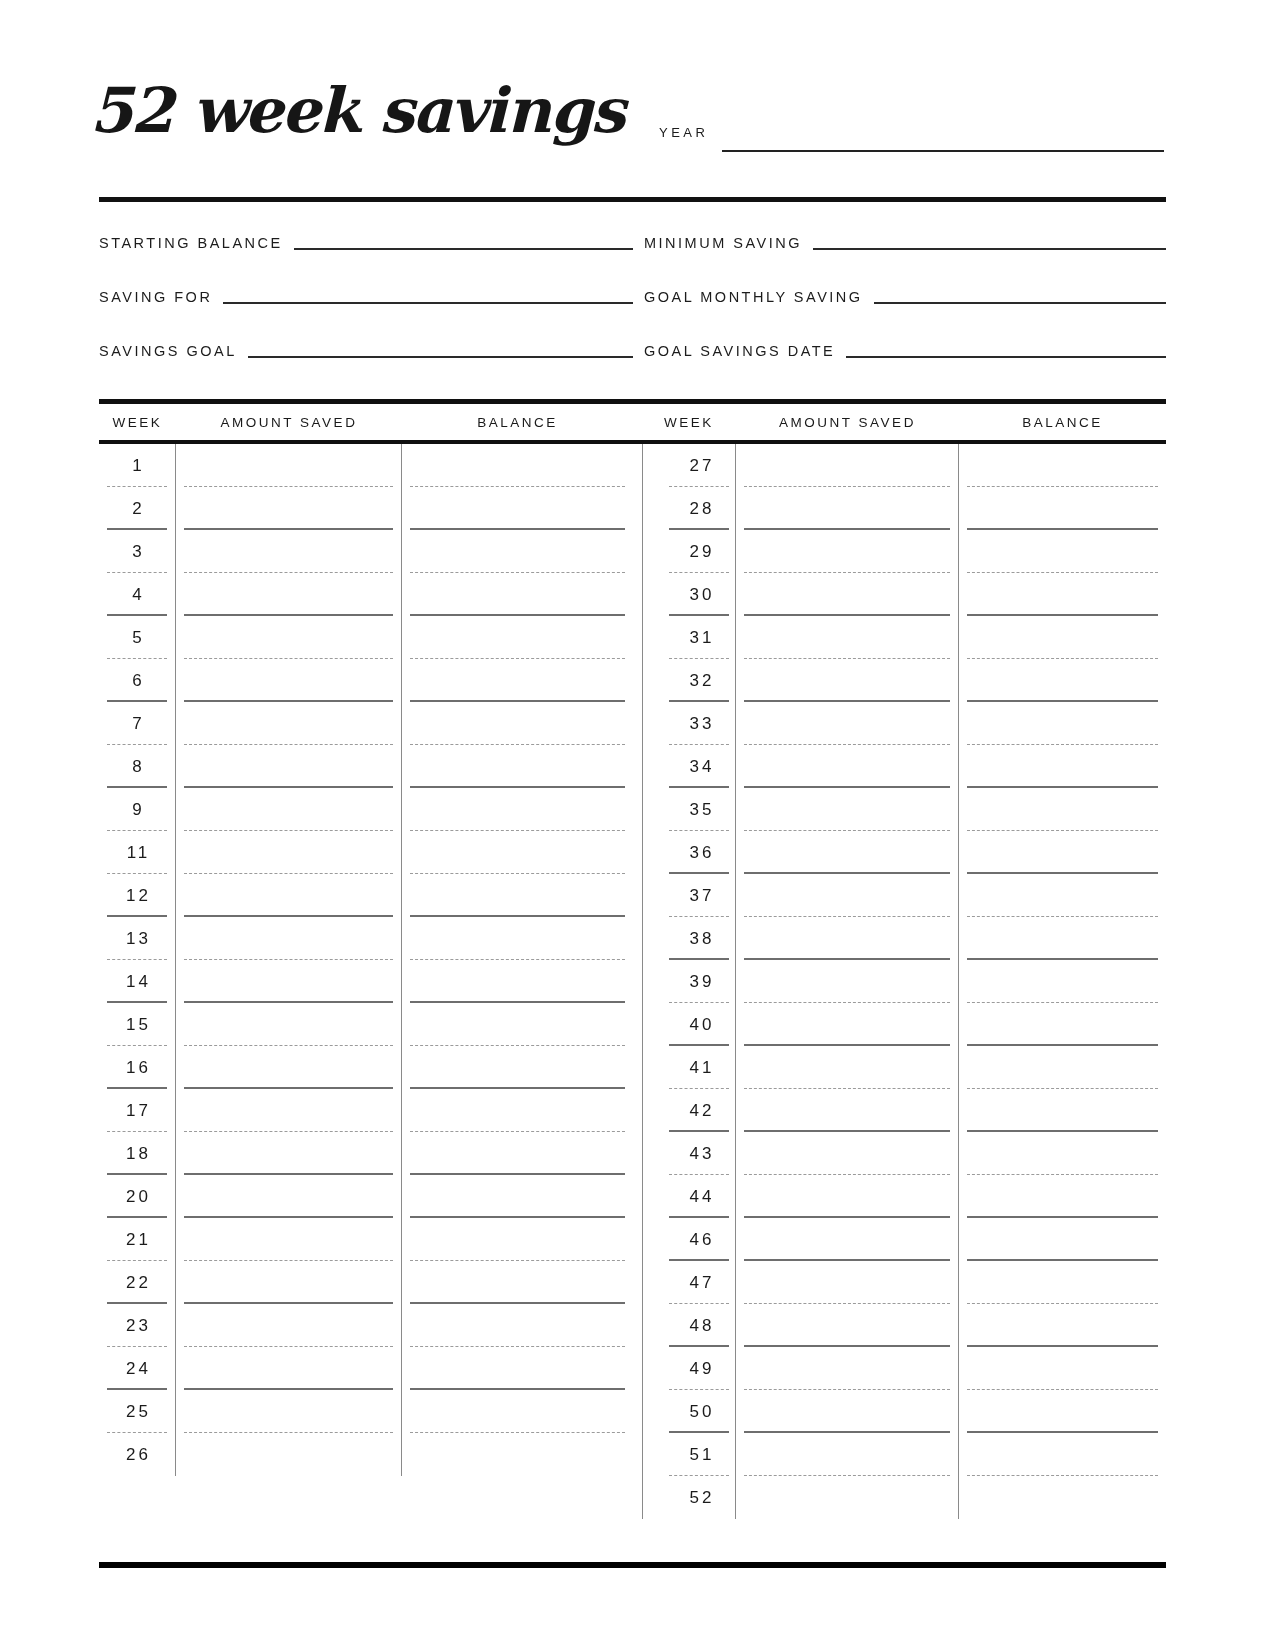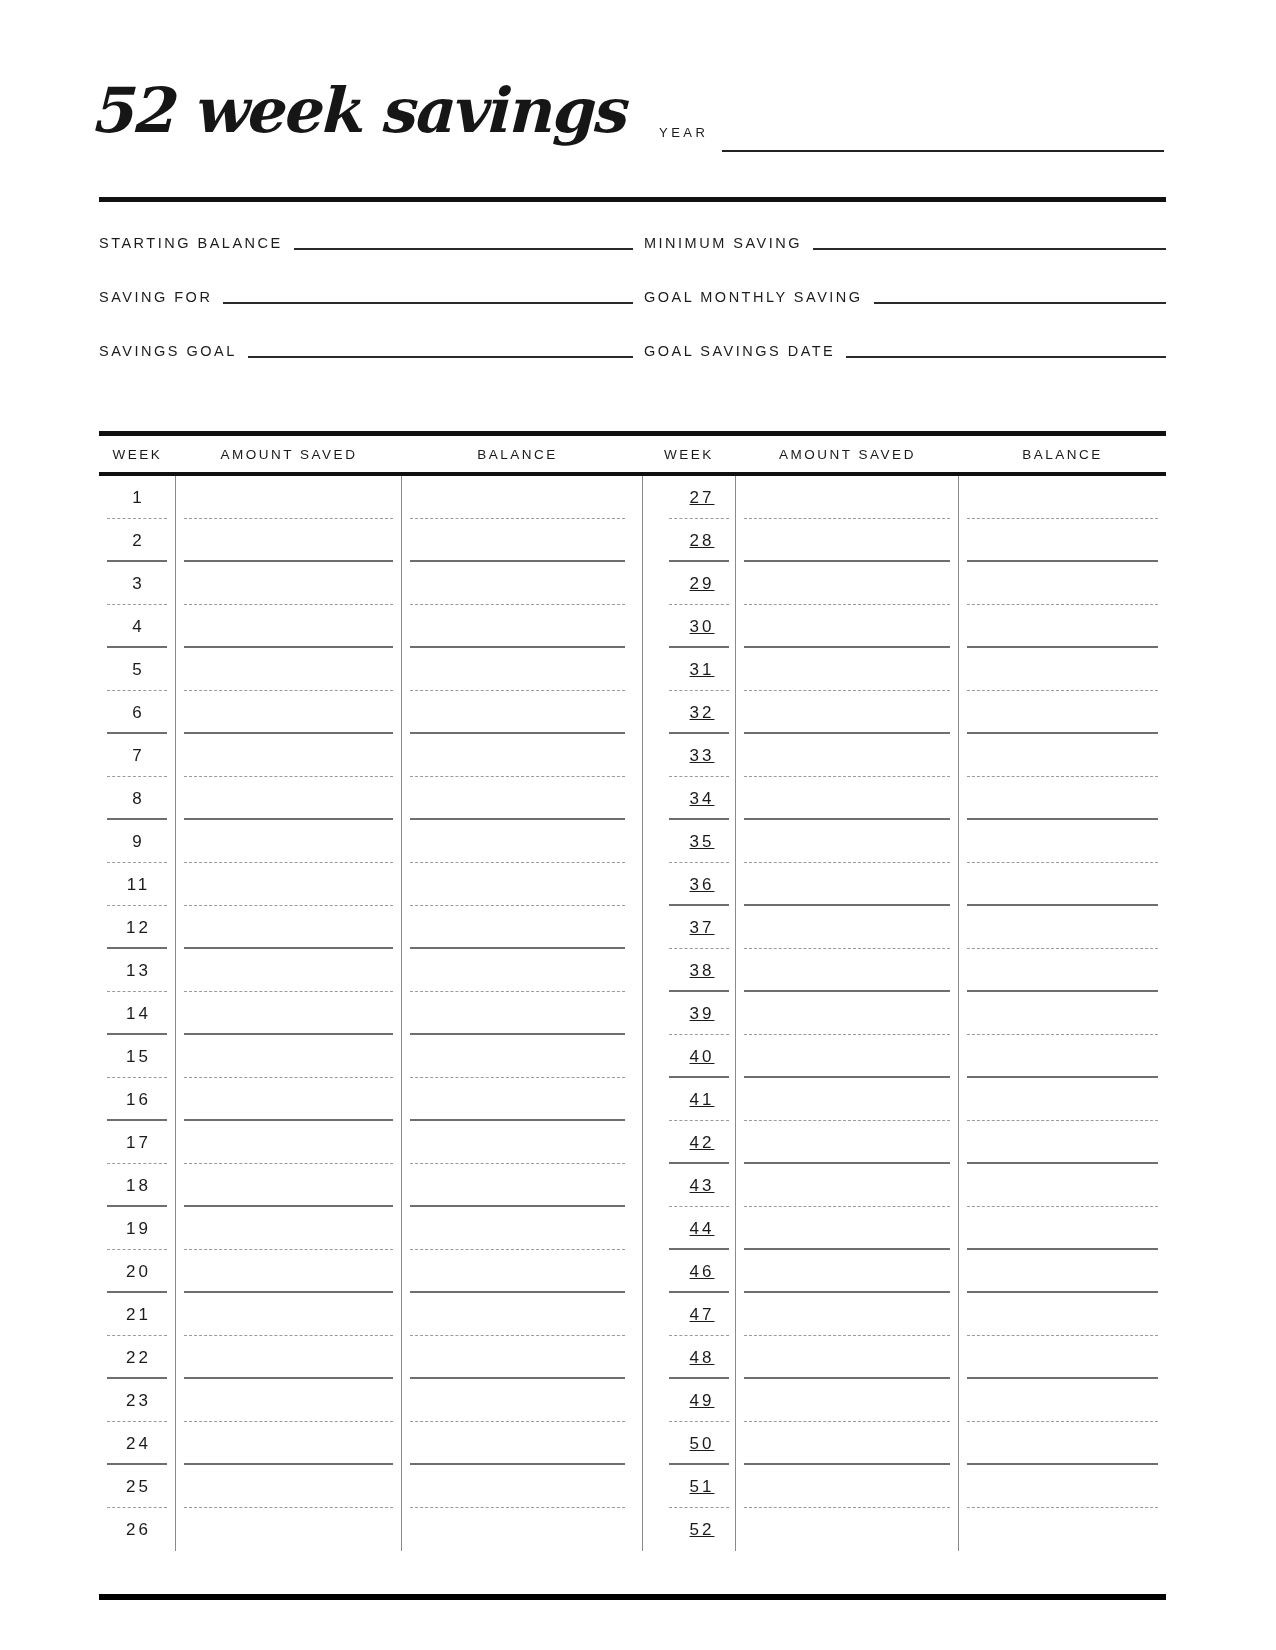--- a/index.html
+++ b/index.html
@@ -36,21 +36,21 @@
   .fields { position:absolute; left:0; right:0; top:196px; }
   .field-grid-row {
     display:grid; grid-template-columns:534px 1fr; column-gap:11px;
     height:54px;
   }
   .field { display:flex; align-items:flex-end; }
   .field-label { font-size:14.5px; letter-spacing:2.5px; line-height:1; white-space:nowrap; }
   .field-line { flex:1; margin-left:11px; border-bottom:2px solid #2a2a2a; }
 
   
-  .savings-table { position:absolute; left:0; right:0; top:399px; height:1169px;margin-top:32px; }
+  .savings-table { position:absolute; left:0; right:0; top:399px; height:1169px; }
   .rule-top    { position:absolute; left:0; right:0; top:0;      height:5px; background:#101010; }
   .rule-mid    { position:absolute; left:0; right:0; top:41px;   height:4px; background:#101010; }
   .rule-bottom { position:absolute; left:0; right:0; top:1163px; height:6px; background:#000; }
 
   .thead { position:absolute; left:0; right:0; top:5px; height:36px; }
   .thead-half { position:absolute; top:0; height:36px; display:grid; }
   .thead-left  { left:0;     width:534px; grid-template-columns:77px 226px 231px; }
   .thead-right { left:543px; width:524px; grid-template-columns:94px 223px 207px; }
   .th {
     display:flex; align-items:center; justify-content:center;
@@ -66,21 +66,21 @@
   .half-left  .trow { grid-template-columns:77px 226px 231px; }
   .half-right .trow { grid-template-columns:94px 223px 207px; }
 
   .cell { position:relative; box-sizing:border-box; }
   .cell.week {
     border-right:1.5px solid #8a8a8a;
     display:flex; align-items:center; justify-content:center;
     font-size:17px; letter-spacing:3px; padding-left:3px; color:#1b1b1b;
   }
   .cell.amount { border-right:1.5px solid #8a8a8a; }
-  .half-right .cell.week { border-left:1.5px solid #8a8a8a; padding-left:26px;text-decoration:underline; }
+  .half-right .cell.week { border-left:1.5px solid #8a8a8a; padding-left:26px; }
 
   
   .trow.sep-dotted .cell::after,
   .trow.sep-solid  .cell::after {
     content:""; position:absolute; left:8px; right:8px; bottom:0; height:0;
   }
   .trow.sep-dotted .cell::after { border-top:1.5px dashed #9b9b9b; }
   .trow.sep-solid  .cell::after { border-top:2px solid #6e6e6e; }
   .half-right .trow .cell.week::after { left:26px; right:6px; }
 </style>
@@ -230,25 +230,20 @@
             <div class="trow sep-dotted">
               <div class="cell week">17</div>
               <div class="cell amount"></div>
               <div class="cell balance"></div>
             </div>
             <div class="trow sep-solid">
               <div class="cell week">18</div>
               <div class="cell amount"></div>
               <div class="cell balance"></div>
             </div>
-            <div class="trow sep-dotted">
-              <div class="cell week">19</div>
-              <div class="cell amount"></div>
-              <div class="cell balance"></div>
-            </div>
             <div class="trow sep-solid">
               <div class="cell week">20</div>
               <div class="cell amount"></div>
               <div class="cell balance"></div>
             </div>
             <div class="trow sep-dotted">
               <div class="cell week">21</div>
               <div class="cell amount"></div>
               <div class="cell balance"></div>
             </div>

